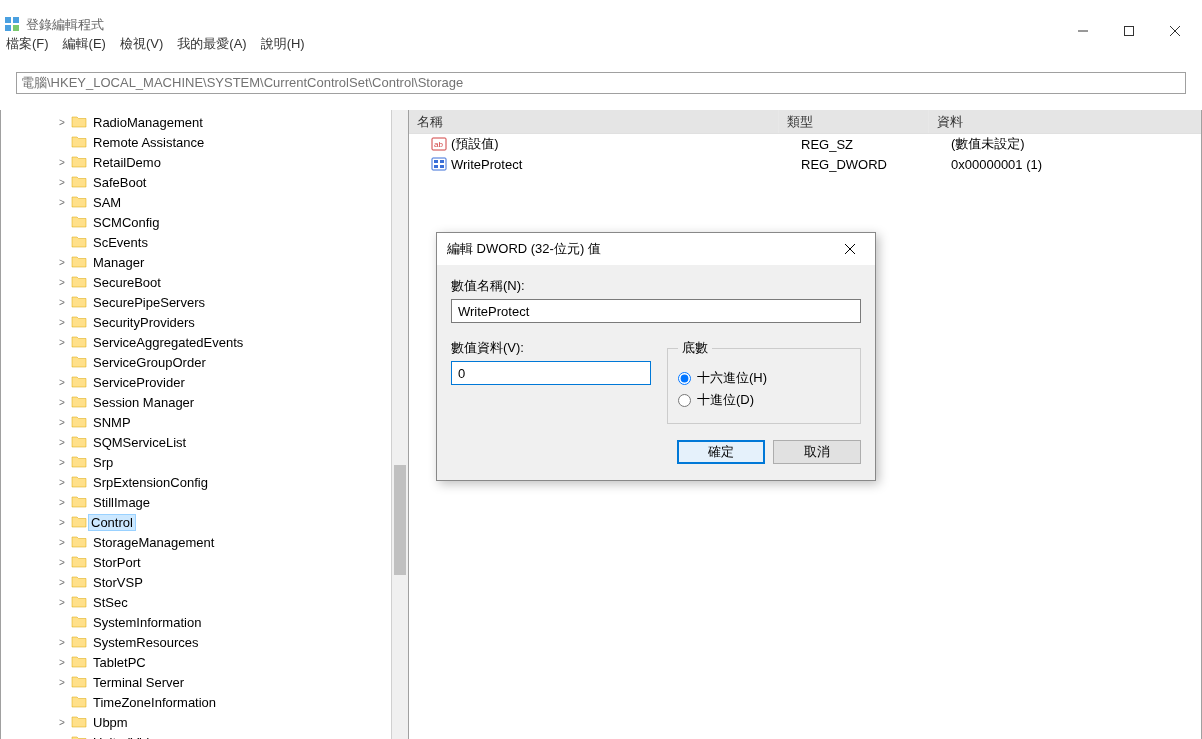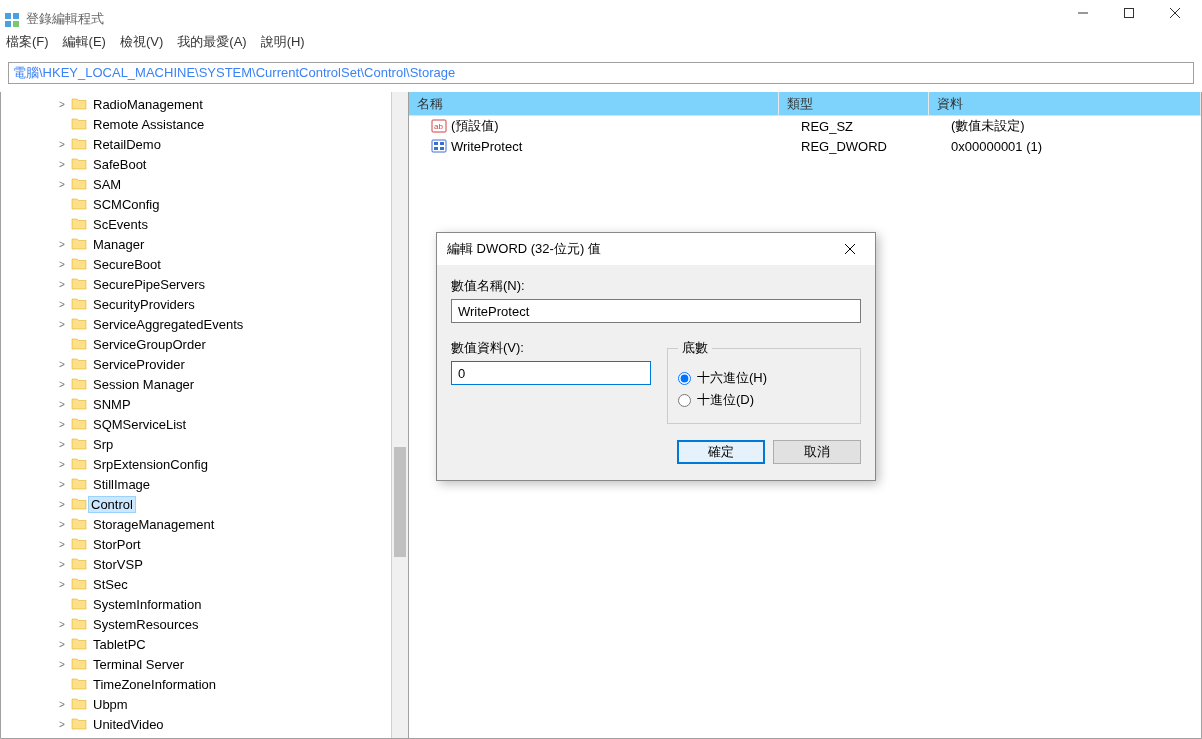--- a/index.html
+++ b/index.html
@@ -8,22 +8,22 @@
     font-size: 12px;
     background: #fff;
     width: 1202px;
     height: 739px;
     overflow: hidden;
     position: relative;
   }
   .titlebar {
     height: 30px;
     display: flex;
-    align-items: flex-end;
-    padding: 2px 4px;
+    align-items: flex-start;
+    padding: 16px 4px;
     background: #fff;
     color: #555;
   }
   .titlebar .app-icon {
     width: 16px; height: 16px;
     margin-right: 6px;
     display: inline-flex;
     align-items: center;
     justify-content: center;
   }
@@ -47,26 +47,26 @@
     align-items: center;
     padding: 0 6px;
     background: #fff;
     font-size: 13px;
     color: #333;
   }
   .menubar .menu-item { margin-right: 14px; }
   .addressbar {
     height: 22px;
     border: 1px solid #a0a0a0;
-    margin: 8px;
+    margin: 16px;
     display: flex;
     align-items: center;
     padding: 0 4px;
     font-size: 13px;
-    color: #3b82f6;
+    color: #737373;
     background: #fff;
   }
   .content {
     display: flex;
     height: calc(100% - 30px - 24px - 22px - 17px);
     border-left: 1px solid #a0a0a0;
     border-right: 1px solid #a0a0a0;
   }
   .tree-pane {
     width: 408px;
@@ -118,21 +118,21 @@
     border-radius: 0;
   }
   .list-pane {
     flex: 1;
     position: relative;
     background: #fff;
   }
   .list-header {
     display: flex;
     height: 24px;
-    background: #7dd3fc;
+    background: #e5e5e5;
     border-bottom: 1px solid #e0e0e0;
     font-size: 13px;
     color: #333;
   }
   .list-header .col {
     display: flex;
     align-items: center;
     padding: 0 8px;
     border-right: 1px solid #e8e8e8;
   }

